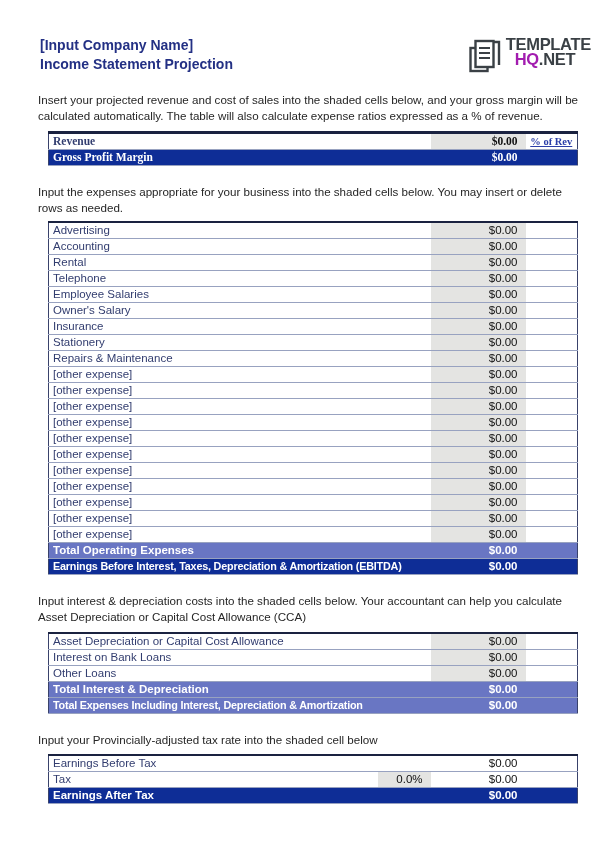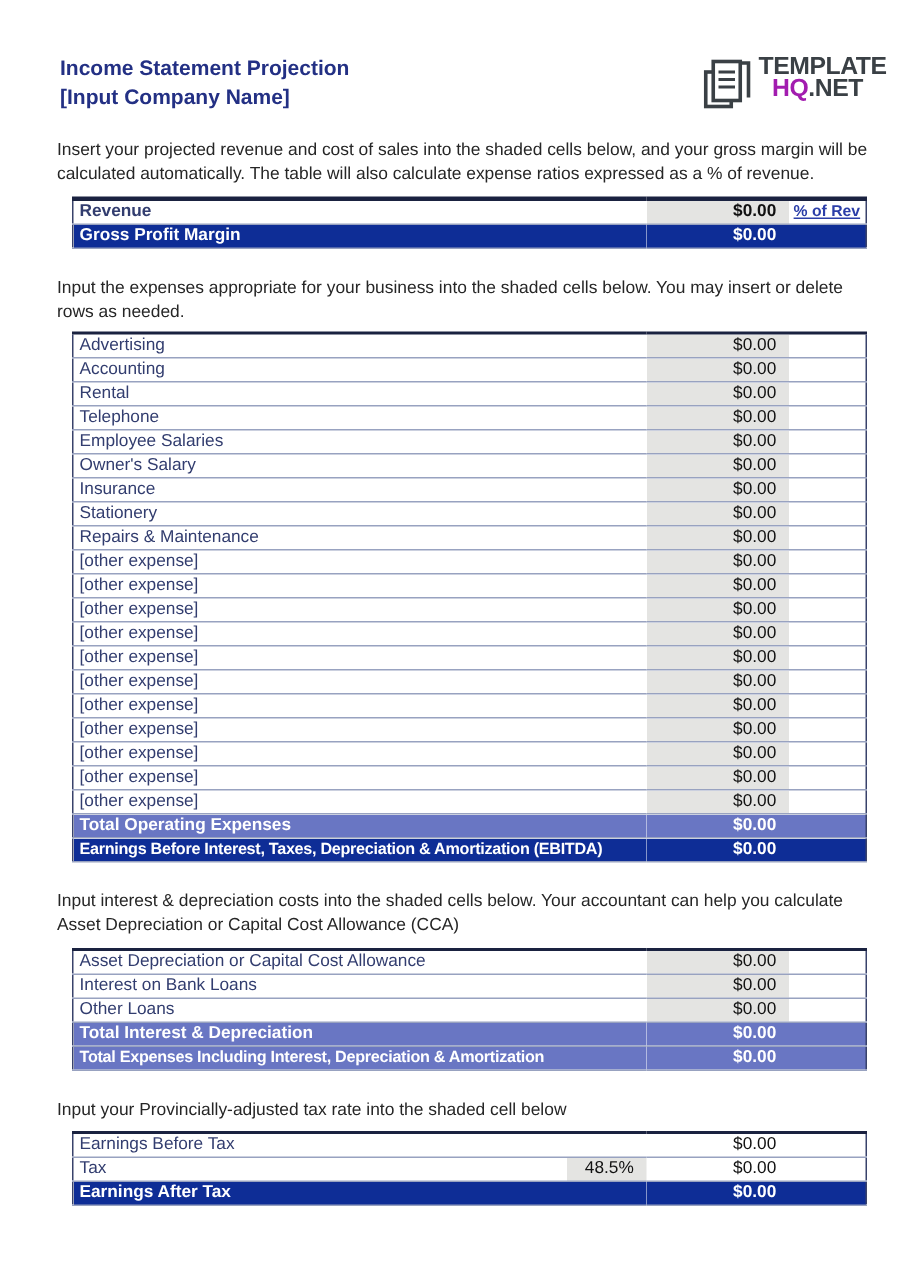--- a/index.html
+++ b/index.html
@@ -27,21 +27,21 @@
   .logo-text{line-height:15px;font-weight:bold;font-size:16.5px;color:#3A4045;letter-spacing:-0.3px;}
   .logo-bottom{padding-left:9px;}
   .logo-red{color:#a21caf;}
   p.instr{margin:18px 0 0 38px;width:542px;font-size:11.6px;line-height:15.6px;color:var(--body);}
   p.instr.single{width:560px;}
   table.sheet{
     margin-left:48px;border-collapse:collapse;table-layout:fixed;width:529px;
     font-size:11.5px;border:1px solid var(--bdark);border-top:2px solid var(--btop);
     border-bottom:1.5px solid var(--btop);
   }
-  table.sheet.first{border-top:3px solid var(--btop);}
+  table.sheet.first{border-top:3px solid var(--btop);font-family:Liberation Serif, serif;}
   .mt8{margin-top:8px;} .mt6{margin-top:6px;} .mt7{margin-top:7px;}
   .mt16{margin-top:16px;} .mt18{margin-top:18px;}
   col.c1{width:329px;} col.c2{width:53px;} col.c3{width:95px;} col.c4{width:52px;}
   td{height:15px;line-height:15px;border-bottom:1px solid var(--bline);padding:0;
      overflow:hidden;white-space:nowrap;}
   td.c-label{padding-left:4px;color:var(--label);}
   td.c-label.long{font-size:10.8px;letter-spacing:-0.2px;}
   td.c-tax{text-align:right;padding-right:8px;color:#111;}
   td.c-value{text-align:right;padding-right:8px;color:#111;}
   td.shaded{background:var(--shade);}
@@ -49,22 +49,22 @@
   tr.r-navy td{background:var(--navy);color:#fff;font-weight:bold;}
   tr.r-sub td{background:var(--peri);color:#fff;font-weight:bold;margin-left:23px;}
   tr.r-navy td.c-value,tr.r-sub td.c-value{color:#fff;}
   td.c-extra{text-align:center;}
   .rev-link{color:var(--link);font-weight:bold;font-size:10.5px;text-decoration:underline;cursor:pointer;}
 </style>
 </head>
 <body>
 
 <div class="title-block">
+  <div class="title-line">[Input Company Name]</div>
   <div class="title-line">Income Statement Projection</div>
-  <div class="title-line">[Input Company Name]</div>
 </div>
 
 <div class="logo">
   <svg class="logo-icon" width="36" height="38" viewBox="0 0 36 38">
     <path d="M24 5 H32 V28" fill="none" stroke="#3A4045" stroke-width="2.4"></path>
     <rect x="3.5" y="11" width="17" height="23" fill="#fff" stroke="#3A4045" stroke-width="2.4"></rect>
     <rect x="8.5" y="4" width="18" height="26" fill="#fff" stroke="#3A4045" stroke-width="2.4"></rect>
     <line x1="12" y1="11" x2="23" y2="11" stroke="#3A4045" stroke-width="2"></line>
     <line x1="12" y1="16" x2="23" y2="16" stroke="#3A4045" stroke-width="2"></line>
     <line x1="12" y1="21" x2="23" y2="21" stroke="#3A4045" stroke-width="2"></line>
@@ -269,21 +269,21 @@
       <col class="c4">
     </colgroup>
   <tbody>
       <tr class="r-plain">
         <td class="c-label" colspan="2">Earnings Before Tax</td>
         <td class="c-value">$0.00</td>
         <td class="c-extra"></td>
       </tr>
       <tr class="r-plain">
         <td class="c-label">Tax</td>
-        <td class="c-tax shaded">48.5%</td>
+        <td class="c-tax shaded">0.0%</td>
         <td class="c-value">$0.00</td>
         <td class="c-extra"></td>
       </tr>
       <tr class="r-navy bold">
         <td class="c-label" colspan="2">Earnings After Tax</td>
         <td class="c-value">$0.00</td>
         <td class="c-extra"></td>
       </tr>
     </tbody>
 </table>

